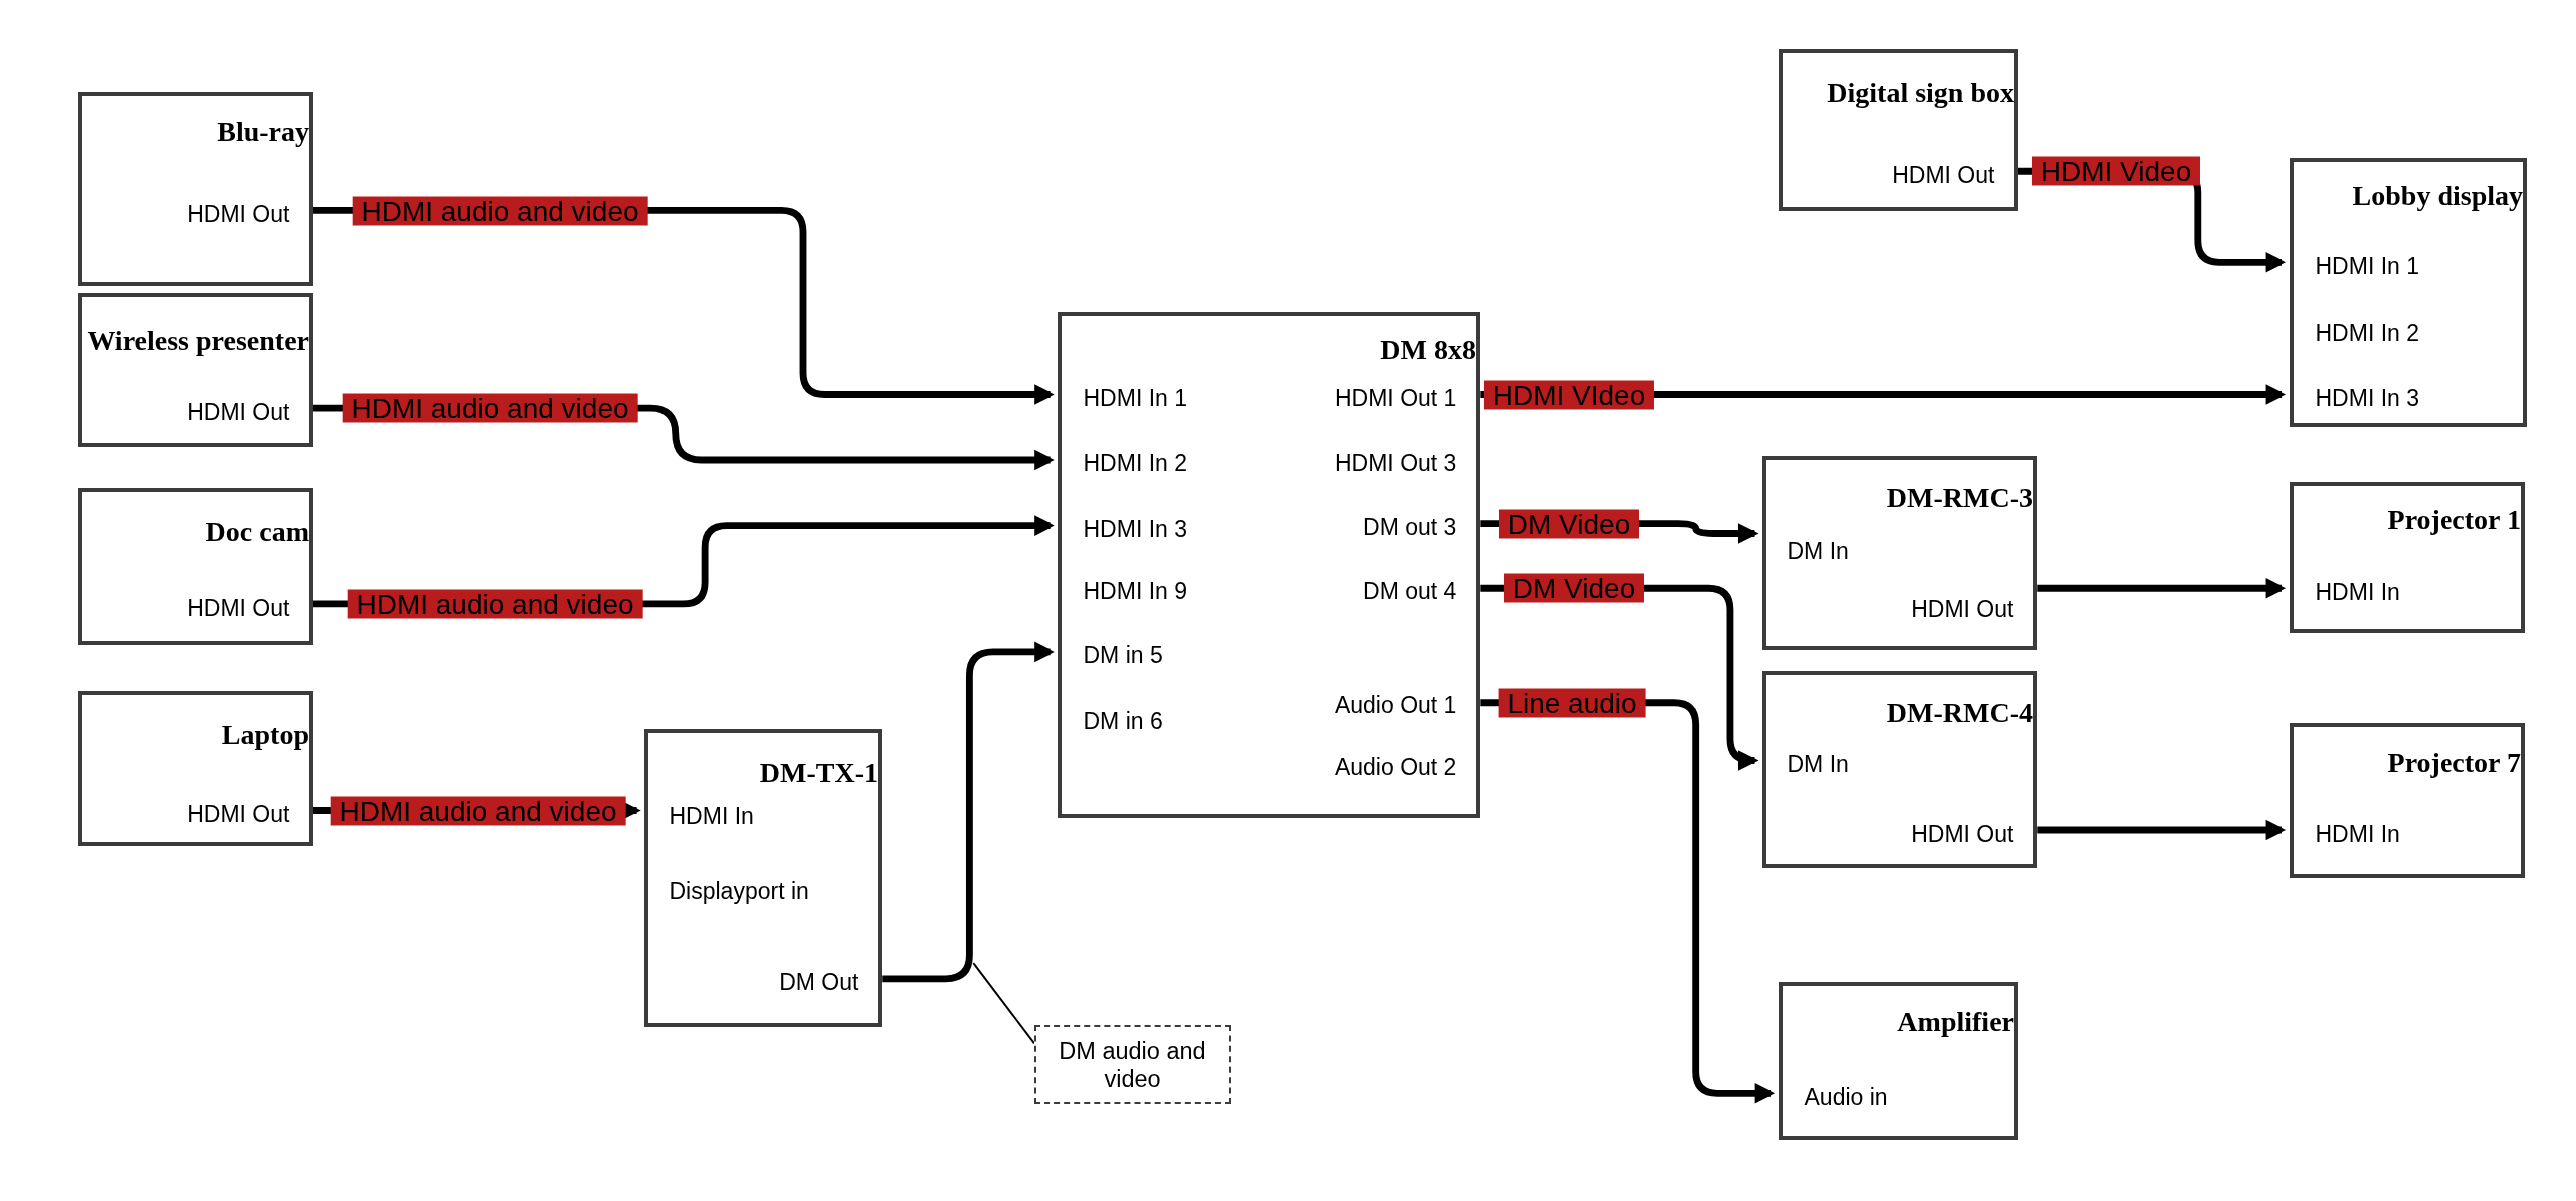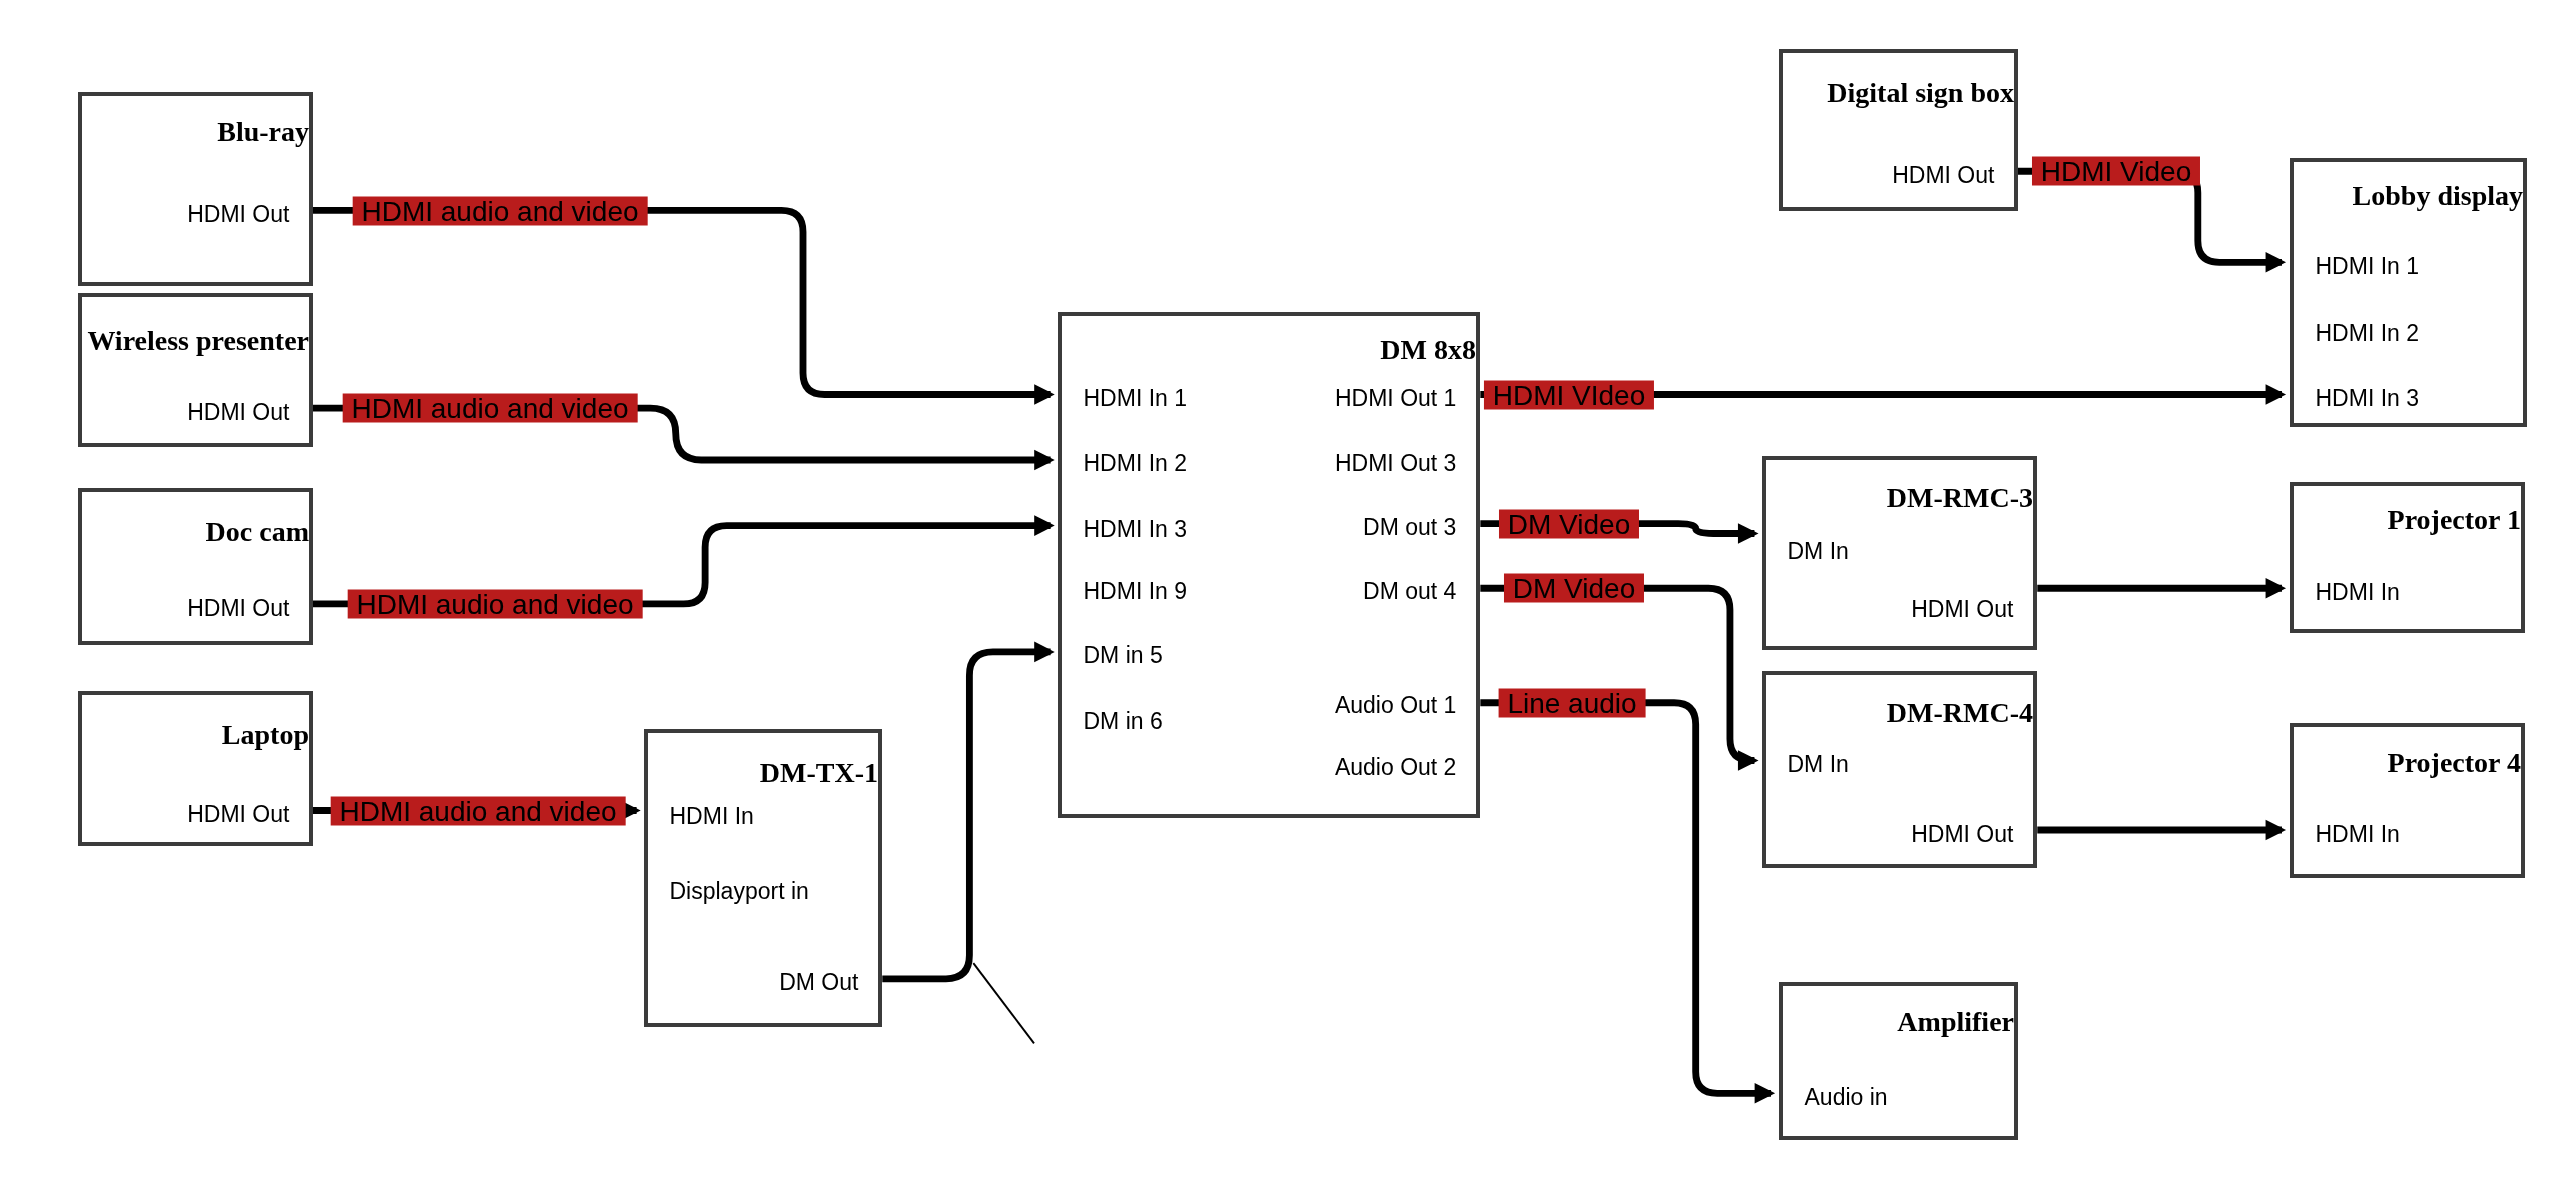--- a/index.html
+++ b/index.html
@@ -111,34 +111,37 @@
     <div class="port pl" style="top:92px">HDMI In</div>
   </div>
 
   <div class="node" style="left:1762px;top:671px;width:275px;height:197px">
     <div class="title" style="margin-top:19.6px">DM-RMC-4</div>
     <div class="port pl" style="top:75px">DM In</div>
     <div class="port pr" style="top:145px">HDMI Out</div>
   </div>
 
   <div class="node" style="left:2290px;top:723px;width:235px;height:155px">
-    <div class="title" style="margin-top:17.6px">Projector 4</div>
+    <div class="title" style="margin-top:17.6px">Projector 7</div>
     <div class="port pl" style="top:93px">HDMI In</div>
   </div>
 
   <div class="node" style="left:1779px;top:982px;width:239px;height:158px">
     <div class="title" style="margin-top:17.6px">Amplifier</div>
     <div class="port pl" style="top:97px">Audio in</div>
   </div>
 
   <div class="wlabel" style="left:500px;top:211px">HDMI audio and video</div>
   <div class="wlabel" style="left:490px;top:408px">HDMI audio and video</div>
   <div class="wlabel" style="left:495px;top:604px">HDMI audio and video</div>
   <div class="wlabel" style="left:478px;top:811px">HDMI audio and video</div>
   <div class="wlabel" style="left:1569px;top:395px">HDMI VIdeo</div>
   <div class="wlabel" style="left:2116px;top:171px">HDMI Video</div>
   <div class="wlabel" style="left:1569px;top:524px">DM Video</div>
   <div class="wlabel" style="left:1574px;top:588px">DM Video</div>
   <div class="wlabel" style="left:1572px;top:703px">Line audio</div>
 
+  <div class="note" style="left:1034px;top:1025px;width:197px;height:79px">
+    <span>DM audio and video</span>
+  </div>
 
 </div>
 
 
 </body></html>

